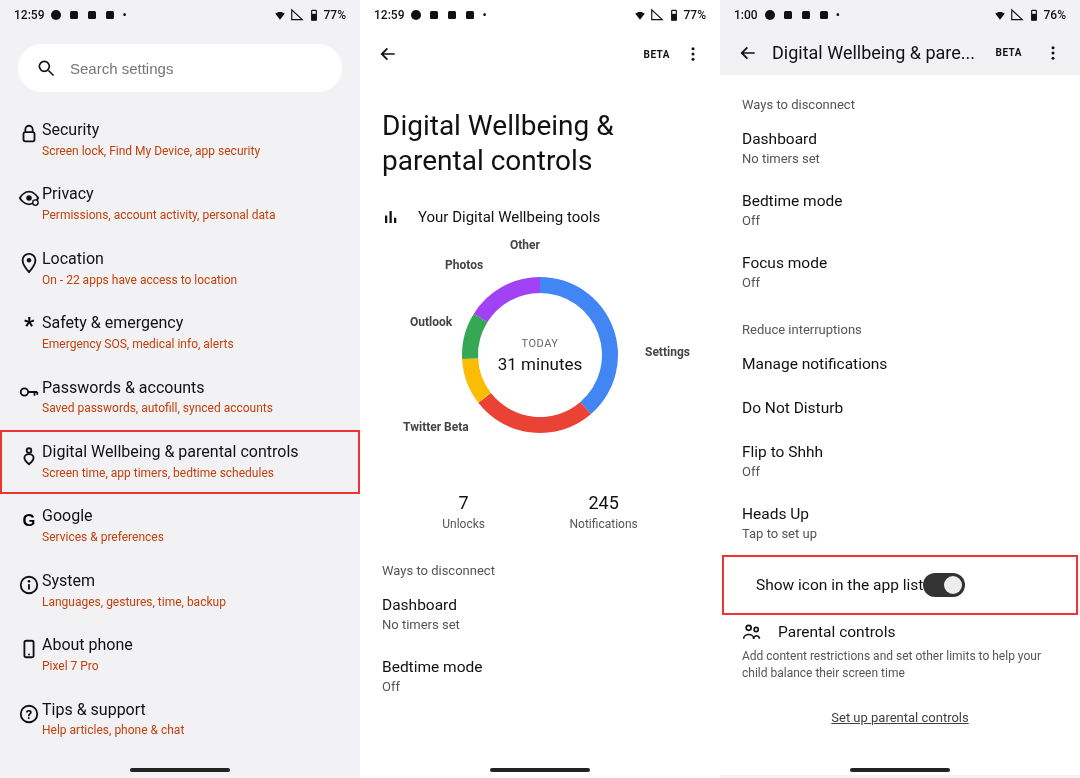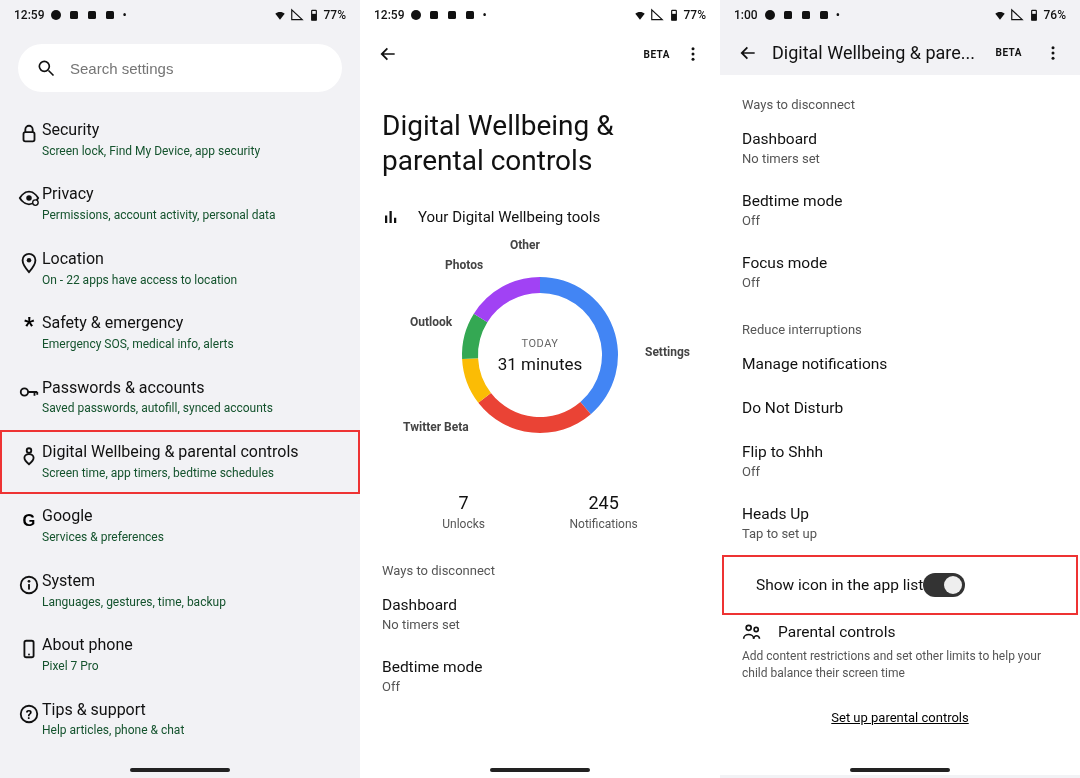--- a/index.html
+++ b/index.html
@@ -22,21 +22,21 @@
   .icon { width:20px; height:20px; fill:#111; flex-shrink:0; }
   .icon.sm { width:18px; height:18px; }
 
   
   .settings-list { padding: 4px 0; }
   .setting-item { display:flex; align-items:flex-start; padding: 12px 18px 13px; gap: 2px; cursor:pointer; }
   .setting-item.highlighted { outline: 2px solid #e33; outline-offset: -2px; }
   .setting-icon { width:22px; height:22px; display:flex; align-items:center; justify-content:center; margin-top:3px; }
   .setting-text { flex:1; }
   .setting-title { font-size: 16px; color:#111; line-height:1.3; }
-  .setting-sub { font-size: 12px; color:#14532d; margin-top:3px; line-height:1.3; }
+  .setting-sub { font-size: 12px; color:#c2410c; margin-top:3px; line-height:1.3; }
 
   
   .dw-header { display:flex; align-items:center; justify-content:space-between; padding: 14px 18px; }
   .beta-badge { font-size:10px; font-weight:700; letter-spacing:0.5px; color:#111; }
   .dw-title { font-size: 28px; font-weight:400; line-height:1.25; padding: 30px 22px 24px; color:#111; }
   .dw-section-head { display:flex; align-items:center; gap: 18px; padding: 6px 22px 14px; font-size:15px; color:#111; }
 
   
   .chart-wrap { position:relative; width:100%; height:230px; }
   .donut { position:absolute; left:50%; top:50%; transform:translate(-50%,-50%); }
@@ -60,21 +60,21 @@
   .p3-title { font-size:18px; flex:1; color:#111; white-space:nowrap; overflow:hidden; text-overflow:ellipsis; }
   .p3-body { background:#fff; min-height: 700px; padding-top:4px; }
   .p3-list .simple-item { padding: 12px 22px 14px; }
   .toggle-row { display:flex; align-items:center; justify-content:flex-start; padding: 18px 34px; }
   .toggle-row.highlighted { outline:2px solid #e33; outline-offset:-2px; margin: 0 2px; }
   .switch { width:42px; height:24px; border-radius:12px; background:#333; position:relative; }
   .switch::after { content:""; position:absolute; right:3px; top:3px; width:18px; height:18px; border-radius:50%; background:#eee; }
 
   .pc-row { display:flex; align-items:center; gap:16px; padding: 7px 22px 6px; }
   .pc-desc { font-size:12px; color:#555; padding: 0 22px 14px; line-height:1.4; }
-  .pc-link { text-align:center; font-size:13px; text-decoration:underline; color:#000000; padding: 14px 0; }
+  .pc-link { text-align:center; font-size:13px; text-decoration:underline; color:#404040; padding: 14px 0; }
 
   .nav-bar { position:absolute; bottom:6px; left:50%; transform:translateX(-50%); width:100px; height:4px; border-radius:2px; background:#222; }
 </style>
 </head>
 <body>
 
 <div class="phone phone1">
   <div class="status-bar">
     <div class="status-left">
       <span>12:59</span>

